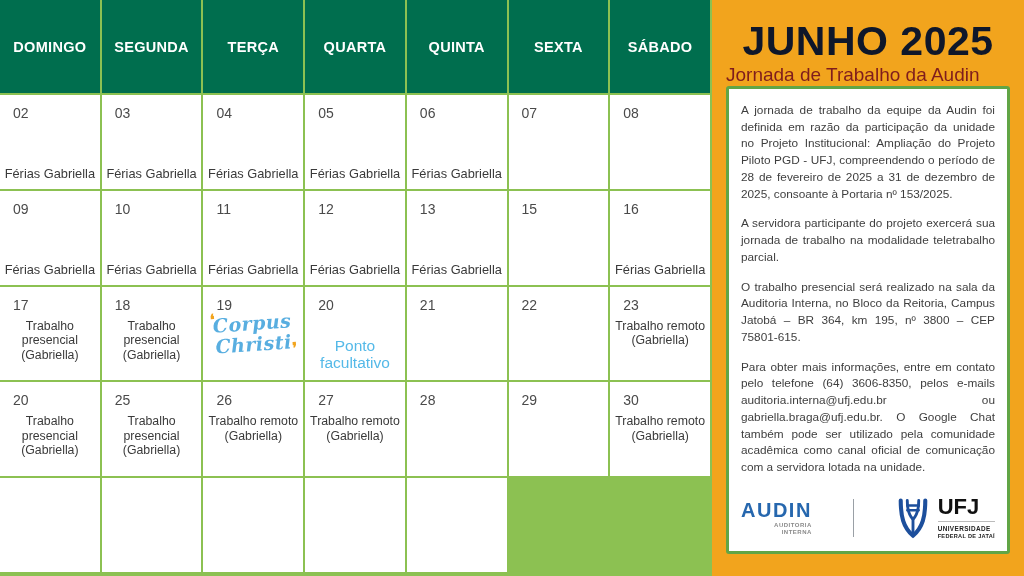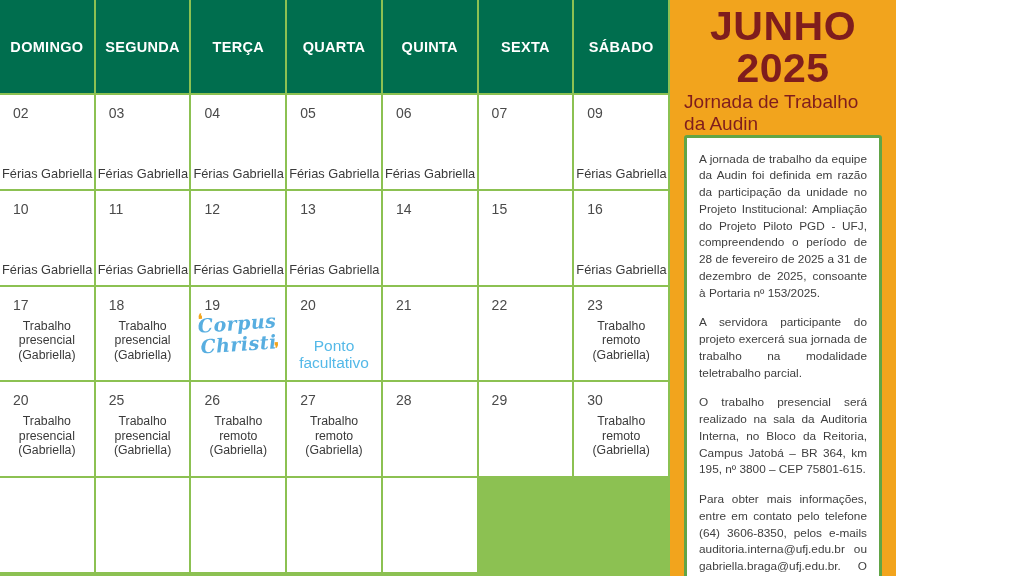--- a/index.html
+++ b/index.html
@@ -1,16 +1,16 @@
 <!DOCTYPE html>
 <html style="--header-green: #006E4E; --grid-green: #8CC152; --orange: #F2A41D; --box-border: #61A546; --event-blue: #54B9E8; --corpus-blue: #58AEE0; --audin-blue: #2667AE; --ufj-blue: #1D4F9C; --text-dark: #3E3E3E;"><head>
 <meta charset="utf-8">
 <style>
   html,body{margin:0;padding:0;background:#fff;font-family:"Liberation Sans",sans-serif;}
-  .app{width:896px;height:576px;display:flex;overflow:hidden;}
+  .app{width:1024px;height:576px;display:flex;overflow:hidden;}
 
   
   .calendar{width:712px;display:flex;flex-direction:column;border-right:2px solid var(--grid-green);box-sizing:border-box;background:var(--grid-green);}
   .weekday-row{height:93px;display:grid;grid-template-columns:repeat(7,1fr);gap:2px;background:var(--grid-green);}
   .weekday{background:var(--header-green);color:#fff;display:flex;align-items:center;justify-content:center;
            font-weight:bold;font-size:14.5px;letter-spacing:.3px;}
   .grid{flex:1;display:grid;grid-template-columns:repeat(7,1fr);grid-template-rows:repeat(5,1fr);
         gap:2px;background:var(--grid-green);border-top:2px solid var(--grid-green);border-bottom:4px solid var(--grid-green);}
   .cell{background:#fff;position:relative;overflow:hidden;}
   .daynum{position:absolute;top:10px;left:13px;font-size:14px;color:#4a4a4a;}
@@ -19,29 +19,29 @@
   .ferias .event{bottom:8px;font-size:12.8px;white-space:nowrap;}
   .presencial .event,.remoto .event{top:32px;}
   .ponto .event{top:38px;color:var(--event-blue);font-size:15.5px;line-height:1.15;margin-top:12px;}
   .corpus .event{top:26px;font-family:"DejaVu Serif",serif;font-style:italic;font-weight:bold;
                  font-size:19px;color:var(--corpus-blue);transform:rotate(-4deg);line-height:1.12;letter-spacing:.5px;}
   .corpus .event::before{content:"❛";position:absolute;left:6px;top:-4px;color:var(--orange);font-size:15px;font-style:normal;}
   .corpus .event::after{content:"❜";position:absolute;right:4px;bottom:-4px;color:var(--orange);font-size:15px;font-style:normal;}
 
   
   .side{flex:1;background:var(--orange);display:flex;flex-direction:column;padding:6px 14px 22px;box-sizing:border-box;}
-  .title{text-align:center;color:#7f1d1d;font-size:41px;font-weight:bold;line-height:1.02;margin-top:0;letter-spacing:.5px;}
+  .title{text-align:center;color:#0f172a;font-size:41px;font-weight:bold;line-height:1.02;margin-top:15px;letter-spacing:.5px;}
   .subtitle{text-align:left;color:#7f1d1d;font-size:19px;margin-top:1px;}
   .info-box{background:#fff;border:3px solid var(--box-border);border-radius:3px;flex:1;
             padding:13px 12px 8px;display:flex;flex-direction:column;box-sizing:border-box;
             color:var(--text-dark);font-size:11.8px;line-height:1.42;text-align:justify;}
   .info-box p{margin:0 0 13px;}
 
   
-  .logos{margin-top:auto;display:flex;align-items:center;justify-content:flex-start;padding:2px 0 2px;}
+  .logos{margin-top:auto;display:flex;align-items:center;justify-content:space-between;padding:2px 0 2px;}
   .audin-word{color:var(--audin-blue);font-size:20px;font-weight:bold;letter-spacing:1.5px;line-height:1;}
   .audin-sub{color:#8a8a8a;font-size:6px;font-weight:bold;letter-spacing:.5px;text-align:right;white-space:pre-line;line-height:1.3;margin-top:2px;}
   .logo-divider{width:1px;height:38px;background:#9aa0a6;}
   .ufj-logo{display:flex;align-items:center;gap:7px;}
   .ufj-word{color:#111;font-size:22px;font-weight:bold;line-height:1;}
   .ufj-sub1{color:#222;font-size:6.4px;font-weight:bold;letter-spacing:.4px;margin-top:3px;border-top:1px solid #bbb;padding-top:2px;}
   .ufj-sub2{color:#222;font-size:5.6px;font-weight:bold;letter-spacing:.3px;}
 </style>
 </head>
 <body>
@@ -75,42 +75,42 @@
           <span class="daynum">05</span>
           <div class="event">Férias Gabriella</div>
         </div>
         <div class="cell ferias">
           <span class="daynum">06</span>
           <div class="event">Férias Gabriella</div>
         </div>
         <div class="cell">
           <span class="daynum">07</span>
         </div>
+        <div class="cell">
+          <span class="daynum">08</span>
+        </div>
         <div class="cell ferias">
           <span class="daynum">09</span>
           <div class="event">Férias Gabriella</div>
         </div>
         <div class="cell ferias">
           <span class="daynum">10</span>
           <div class="event">Férias Gabriella</div>
         </div>
         <div class="cell ferias">
           <span class="daynum">11</span>
           <div class="event">Férias Gabriella</div>
         </div>
         <div class="cell ferias">
           <span class="daynum">12</span>
           <div class="event">Férias Gabriella</div>
         </div>
         <div class="cell ferias">
           <span class="daynum">13</span>
           <div class="event">Férias Gabriella</div>
-        </div>
-        <div class="cell">
-          <span class="daynum">14</span>
         </div>
         <div class="cell">
           <span class="daynum">15</span>
         </div>
         <div class="cell ferias">
           <span class="daynum">16</span>
           <div class="event">Férias Gabriella</div>
         </div>
         <div class="cell presencial">
           <span class="daynum">17</span>

